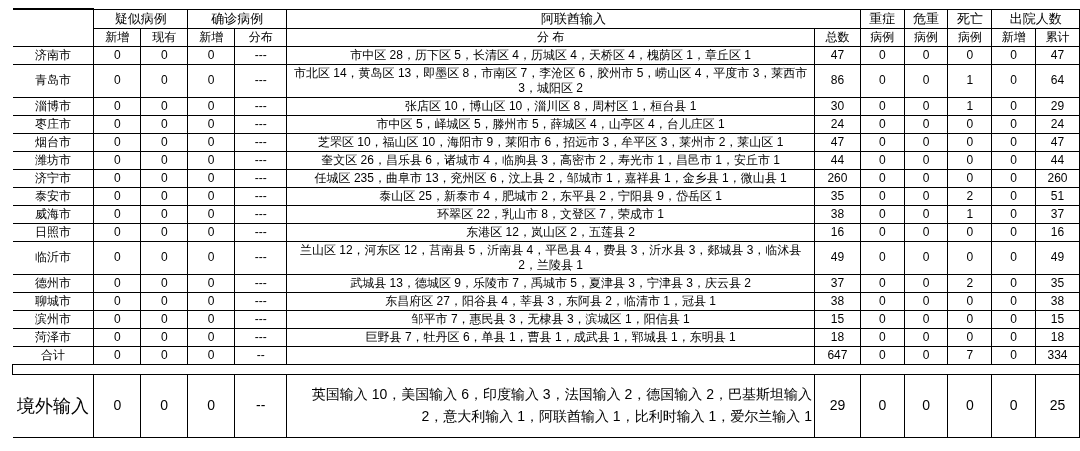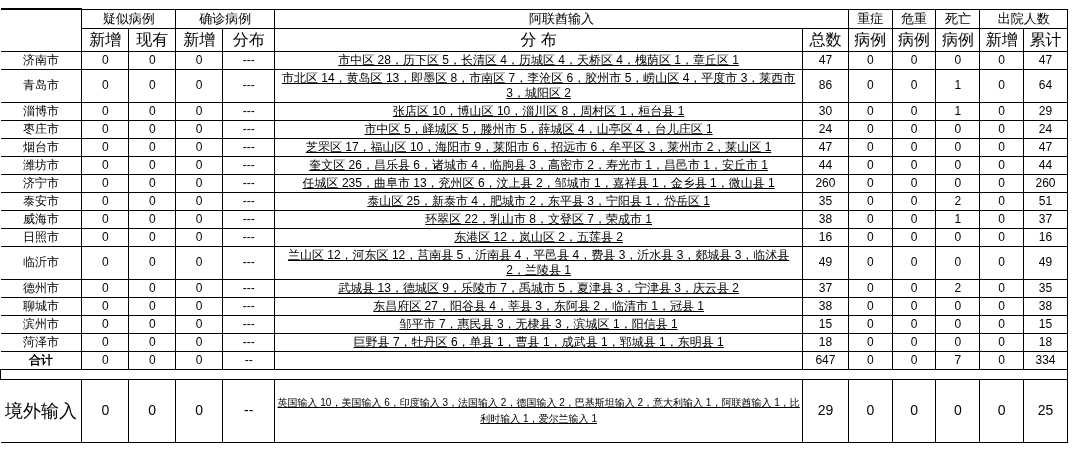--- a/index.html
+++ b/index.html
@@ -12,21 +12,21 @@
     height: 451px;
     font-family: "Liberation Sans", sans-serif;
     color: #000000;
     overflow: hidden;
   }
   .sheet {
     width: 1080px;
     height: 451px;
     position: relative;
     box-sizing: border-box;
-    padding: 8px 6px 6px 0;
+    padding: 8px 6px 6px 12px;
   }
   table.covid {
     border-collapse: collapse;
     table-layout: fixed;
     width: 1068px;
     font-size: 12px;
   }
   table.covid td, table.covid th {
     border: 1px solid #000000;
     padding: 1px 2px;
@@ -45,47 +45,46 @@
   }
   .row-name {
     border-left: none !important;
     text-align: center;
     white-space: nowrap;
   }
   .dist {
     text-align: left;
     padding-left: 5px;
     padding-right: 5px;
-    text-decoration: underline;
   }
   .hdr-main {
     font-size: 13px;
     font-weight: bold;
   }
   .hdr-sub {
-    font-size: 16px;
+    font-size: 12px;
     font-weight: bold;
   }
   .total-row td {
     font-weight: bold;
     border-bottom: 2px solid #000;
   }
   .total-row td.row-name {
-    font-weight: bold;
+    font-weight: normal;
     margin-top: 11px;
   }
   .imported-row td {
     font-size: 14px;
     height: 60px;
     border-bottom: 2px solid #000;
   }
   .imported-row td.dist {
-    font-size: 10px;
+    font-size: 14px;
     line-height: 1.55;
-    text-align: center;
+    text-align: right;
     margin-left: 40px;
   }
   .imported-row td.row-name {
     font-size: 18px;
   }
   .spacer-row td {
     border: none;
     height: 7px;
   }
   col.c-name { width: 78px; }
@@ -199,21 +198,21 @@
           <td>0</td>
           <td>0</td>
           <td>24</td>
         </tr>
         <tr>
           <td class="row-name">烟台市</td>
           <td>0</td>
           <td>0</td>
           <td>0</td>
           <td>---</td>
-          <td class="dist">芝罘区 17，福山区 10，海阳市 9，莱阳市 6，招远市 6，牟平区 3，莱州市 2，莱山区 1</td>
+          <td class="dist">芝罘区 10，福山区 10，海阳市 9，莱阳市 6，招远市 3，牟平区 3，莱州市 2，莱山区 1</td>
           <td>47</td>
           <td>0</td>
           <td>0</td>
           <td>0</td>
           <td>0</td>
           <td>47</td>
         </tr>
         <tr>
           <td class="row-name">潍坊市</td>
           <td>0</td>
@@ -241,21 +240,21 @@
           <td>0</td>
           <td>0</td>
           <td>260</td>
         </tr>
         <tr>
           <td class="row-name">泰安市</td>
           <td>0</td>
           <td>0</td>
           <td>0</td>
           <td>---</td>
-          <td class="dist">泰山区 25，新泰市 4，肥城市 2，东平县 3，宁阳县 1，岱岳区 1</td>
+          <td class="dist">泰山区 25，新泰市 4，肥城市 2，东平县 2，宁阳县 9，岱岳区 1</td>
           <td>35</td>
           <td>0</td>
           <td>0</td>
           <td>2</td>
           <td>0</td>
           <td>51</td>
         </tr>
         <tr>
           <td class="row-name">威海市</td>
           <td>0</td>

